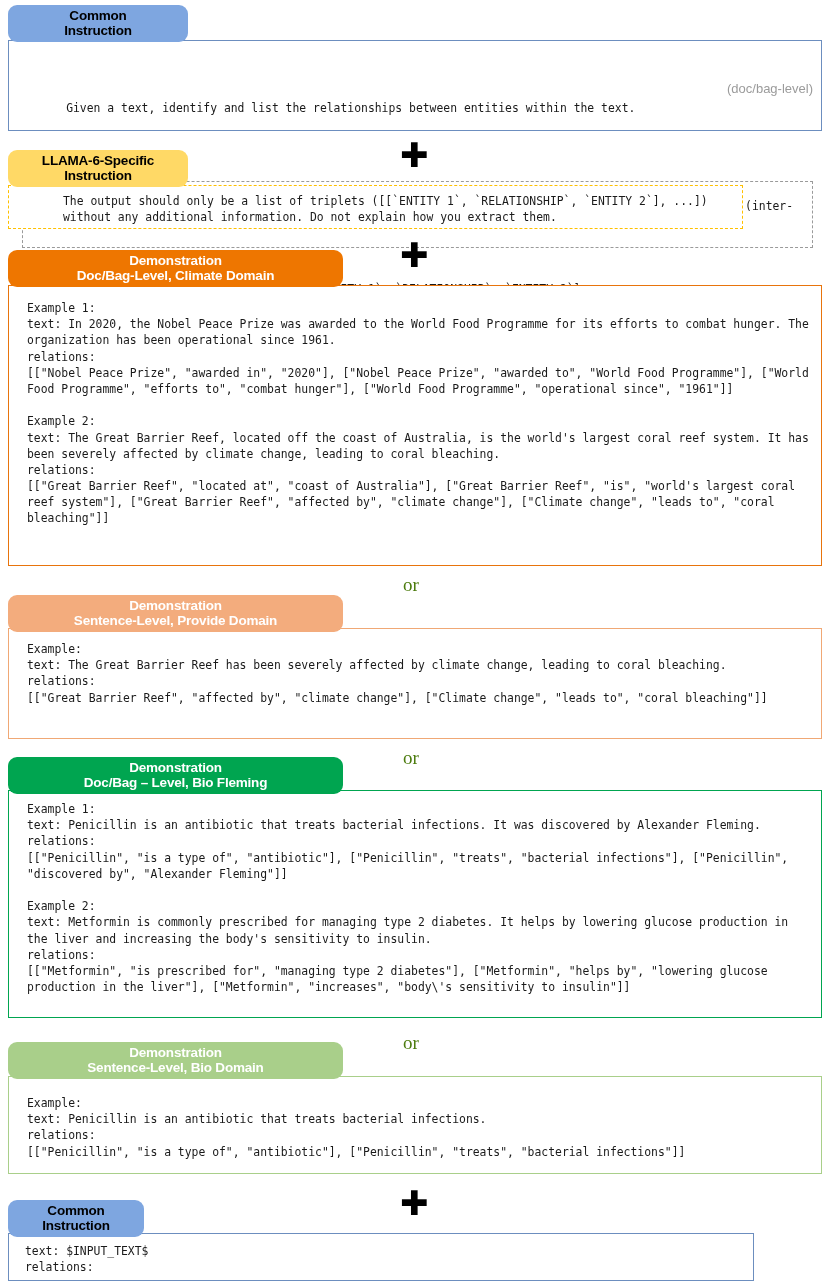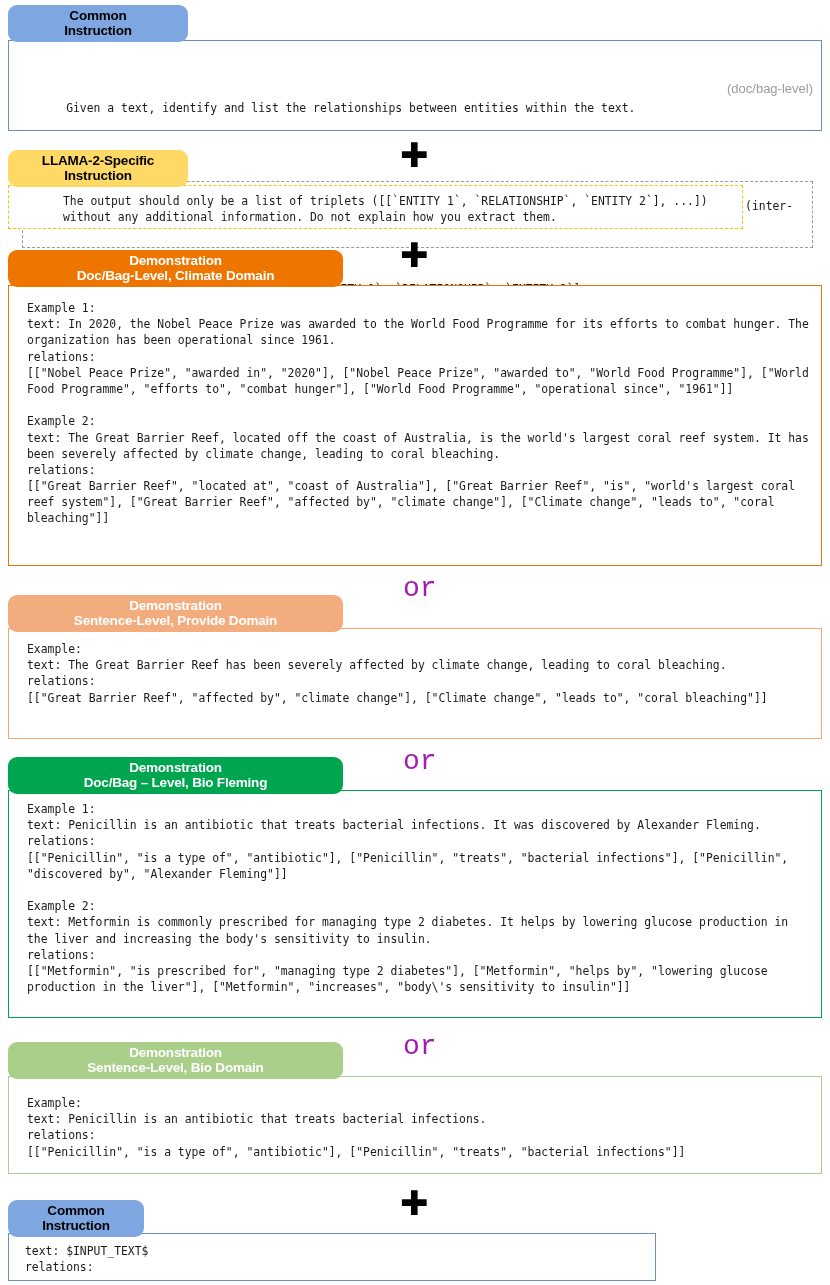--- a/index.html
+++ b/index.html
@@ -60,24 +60,24 @@
     position: absolute;
     color: #000000;
     font-weight: bold;
     font-size: 34px;
     line-height: 1;
     font-family: "DejaVu Sans", sans-serif;
     z-index: 4;
   }
   .orword {
     position: absolute;
-    color: #a21caf;
-    font-size: 28px;
+    color: #4d7c0f;
+    font-size: 19px;
     line-height: 1;
-    font-family: Liberation Mono, monospace;
+    font-family: Liberation Serif, serif;
     z-index: 4;
   }
 </style>
 </head>
 <body>
 
 <div class="tag" id="tag1" style="left: 8px; top: 5px; width: 180px; font-size: 13.5px; background: rgb(126, 166, 224); color: rgb(0, 0, 0);">
   <span class="l1">Common</span>
   <span class="l2">Instruction</span>
 </div>
@@ -91,21 +91,21 @@
     <div class="dashed-inner">
       <span>Extract relationships both within a single sentence (intra-sentence) and across multiple sentences (inter-sentence).</span>
     </div>
     <div>Provide a list of triplets in the format [`ENTITY 1`, `RELATIONSHIP`, `ENTITY 2`].</div>
   </div>
 </div>
 
 <div class="plus" style="left:400px; top:138px;">✚</div>
 
 <div class="tag" id="tag2" style="left: 8px; top: 150px; width: 180px; font-size: 13.5px; background: rgb(255, 217, 102); color: rgb(0, 0, 0);">
-  <span class="l1">LLAMA-2-Specific</span>
+  <span class="l1">LLAMA-6-Specific</span>
   <span class="l2">Instruction</span>
 </div>
 
 <div class="box" id="box2" style="left: 8px; top: 185px; width: 735px; height: 44px; border: 1px dashed rgb(255, 192, 0); padding-left: 40px;">
   <div class="box-inner" style="padding:7px 10px 6px 14px;">The output should only be a list of triplets ([[`ENTITY 1`, `RELATIONSHIP`, `ENTITY 2`], ...]) without any additional information. Do not explain how you extract them.</div>
 </div>
 
 <div class="plus" style="left:400px; top:238px;">✚</div>
 
 <div class="tag" id="tag3" style="left: 8px; top: 250px; width: 335px; font-size: 13.5px; background: rgb(238, 118, 0); color: rgb(255, 255, 255);">
@@ -172,16 +172,16 @@
 [["Penicillin", "is a type of", "antibiotic"], ["Penicillin", "treats", "bacterial infections"]]</div>
 </div>
 
 <div class="plus" style="left:400px; top:1186px;">✚</div>
 
 <div class="tag" id="tag7" style="left: 8px; top: 1200px; width: 136px; font-size: 13.5px; background: rgb(126, 166, 224); color: rgb(0, 0, 0);">
   <span class="l1">Common</span>
   <span class="l2">Instruction</span>
 </div>
 
-<div class="box" id="box7" style="left: 8px; top: 1233px; width: 648px; height: 48px; border: 1px solid rgb(108, 142, 191);">
+<div class="box" id="box7" style="left: 8px; top: 1233px; width: 746px; height: 48px; border: 1px solid rgb(108, 142, 191);">
   <div class="box-inner" style="padding:9px 12px 6px 16px;">text: $INPUT_TEXT$
 relations:</div>
 </div>
 
 </body></html>

